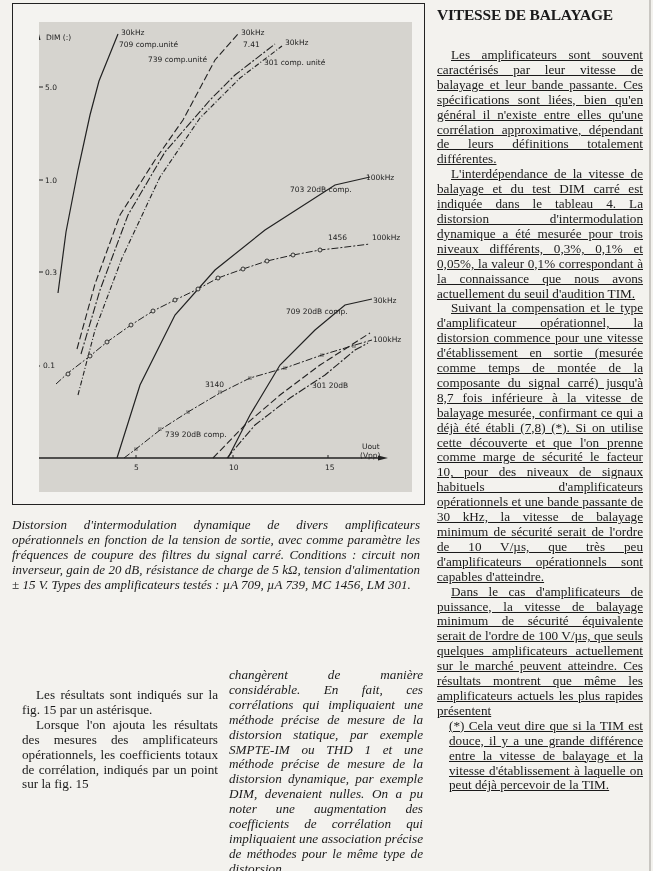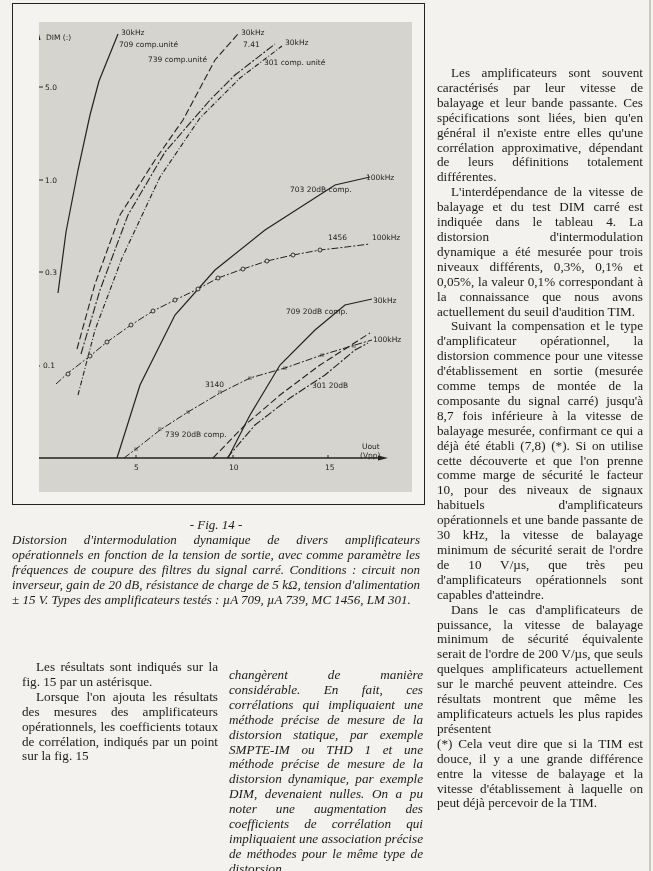--- a/index.html
+++ b/index.html
@@ -22,24 +22,24 @@
   .caption {
     position:absolute; left:12px; top:517px; width:408px;
     font-style:italic; font-size:13px; line-height:15px; text-align:justify;
   }
   .caption .fig-no { text-align:center; display:block; }
   .caption .body-cap { text-align:justify; text-align-last:left; }
 
   .col { position:absolute; font-size:13.2px; line-height:14.9px; text-align:justify; }
   .col p { margin:0; text-indent:14px; }
   .col p.gap { }
-  .col-left { left:22px; top:660px; width:196px; }
+  .col-left { left:22px; top:688px; width:196px; }
   .col-mid { left:229px; top:668px; width:194px;font-style:italic; }
   .col-mid p:first-child { text-indent:0; }
-  .col-right { left:437px; top:66px; width:206px; }
+  .col-right { left:437px; top:48px; width:206px;text-decoration:underline; }
 
   .heading {
     position:absolute; left:437px; top:7px; width:212px;
     font-family:"Liberation Serif", serif; font-weight:bold; font-size:15.5px; line-height:16px;
     letter-spacing:-0.2px;
   }
   .vline { position:absolute; left:649px; top:0; width:2px; height:871px; background:#c9c7c2; }
 </style>
 </head>
 <body>
@@ -131,33 +131,33 @@
     <text class="chart-label" x="373" y="303">30kHz</text>
     <text class="chart-label" x="286" y="314">709 20dB comp.</text>
     <text class="chart-label" x="373" y="342">100kHz</text>
     <text class="chart-label" x="205" y="387">3140</text>
     <text class="chart-label" x="312" y="388">301 20dB</text>
     <text class="chart-label" x="165" y="437">739 20dB comp.</text>
   </svg>
 </div>
 
 <div class="caption">
-  <span class="fig-no">- Fig. 14 -</span>
   <div class="body-cap">Distorsion d'intermodulation dynamique de divers amplificateurs opérationnels en fonction de la tension de sortie, avec comme paramètre les fréquences de coupure des filtres du signal carré. Conditions : circuit non inverseur, gain de 20 dB, résistance de charge de 5 kΩ, tension d'alimentation ± 15 V. Types des amplificateurs testés : µA 709, µA 739, MC 1456, LM 301.</div>
 </div>
 
 <div class="heading">
+  <div>VITESSE DE BALAYAGE</div>
 </div>
 
 <div class="col col-right">
   <p>Les amplificateurs sont souvent caractérisés par leur vitesse de balayage et leur bande passante. Ces spécifications sont liées, bien qu'en général il n'existe entre elles qu'une corrélation approximative, dépendant de leurs définitions totalement différentes.</p>
   <p>L'interdépendance de la vitesse de balayage et du test DIM carré est indiquée dans le tableau 4. La distorsion d'intermodulation dynamique a été mesurée pour trois niveaux différents, 0,3%, 0,1% et 0,05%, la valeur 0,1% correspondant à la connaissance que nous avons actuellement du seuil d'audition TIM.</p>
   <p>Suivant la compensation et le type d'amplificateur opérationnel, la distorsion commence pour une vitesse d'établissement en sortie (mesurée comme temps de montée de la composante du signal carré) jusqu'à 8,7 fois inférieure à la vitesse de balayage mesurée, confirmant ce qui a déjà été établi (7,8) (*). Si on utilise cette découverte et que l'on prenne comme marge de sécurité le facteur 10, pour des niveaux de signaux habituels d'amplificateurs opérationnels et une bande passante de 30 kHz, la vitesse de balayage minimum de sécurité serait de l'ordre de 10 V/µs, que très peu d'amplificateurs opérationnels sont capables d'atteindre.</p>
-  <p>Dans le cas d'amplificateurs de puissance, la vitesse de balayage minimum de sécurité équivalente serait de l'ordre de 200 V/µs, que seuls quelques amplificateurs actuellement sur le marché peuvent atteindre. Ces résultats montrent que même les amplificateurs actuels les plus rapides présentent</p>
-  <p style="text-indent:0;">(*) Cela veut dire que si la TIM est douce, il y a une grande différence entre la vitesse de balayage et la vitesse d'établissement à laquelle on peut déjà percevoir de la TIM.</p>
+  <p>Dans le cas d'amplificateurs de puissance, la vitesse de balayage minimum de sécurité équivalente serait de l'ordre de 100 V/µs, que seuls quelques amplificateurs actuellement sur le marché peuvent atteindre. Ces résultats montrent que même les amplificateurs actuels les plus rapides présentent</p>
+  <p style="text-indent:0;margin-left:12px;">(*) Cela veut dire que si la TIM est douce, il y a une grande différence entre la vitesse de balayage et la vitesse d'établissement à laquelle on peut déjà percevoir de la TIM.</p>
 </div>
 
 <div class="col col-left">
   <p>Les résultats sont indiqués sur la fig. 15 par un astérisque.</p>
   <p class="gap">Lorsque l'on ajouta les résultats des mesures des amplificateurs opérationnels, les coefficients totaux de corrélation, indiqués par un point sur la fig. 15</p>
 </div>
 
 <div class="col col-mid">
   <p>changèrent de manière considérable. En fait, ces corrélations qui impliquaient une méthode précise de mesure de la distorsion statique, par exemple SMPTE-IM ou THD 1 et une méthode précise de mesure de la distorsion dynamique, par exemple DIM, devenaient nulles. On a pu noter une augmentation des coefficients de corrélation qui impliquaient une association précise de méthodes pour le même type de distorsion.</p>
 </div>

